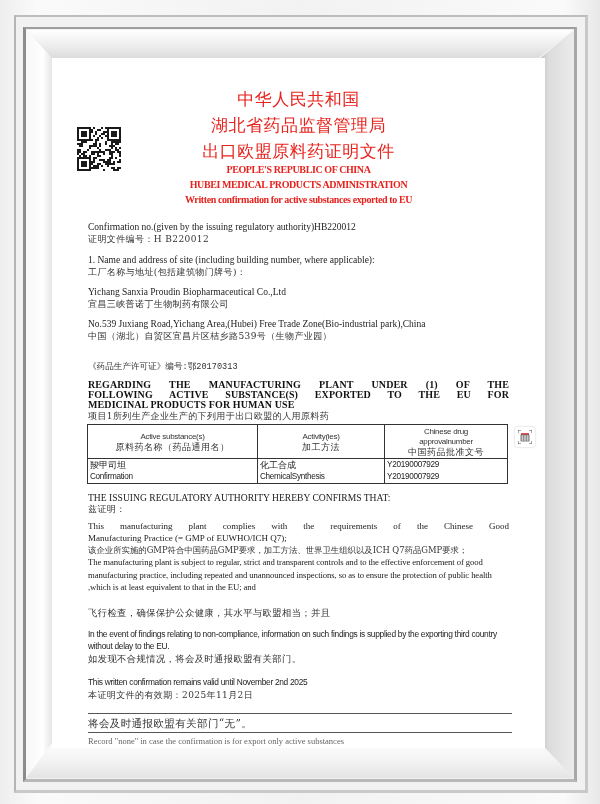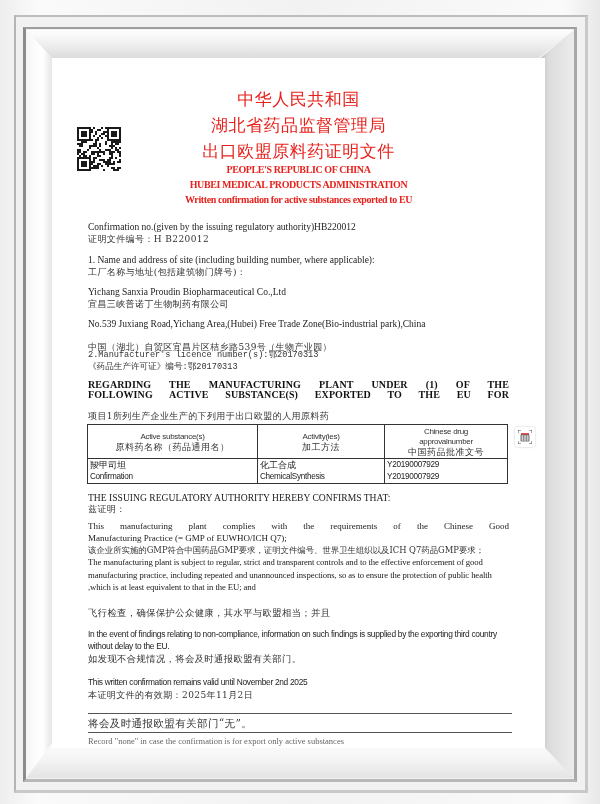--- a/index.html
+++ b/index.html
@@ -577,27 +577,27 @@
   <div class="title-en" style="top:136px;">Written confirmation for active substances exported to EU</div>
 
   <div class="txt" style="top:163px;">Confirmation no.(given by the issuing regulatory authority)HB220012</div>
   <div class="txt zh" style="top:175px;">证明文件编号：H B220012</div>
 
   <div class="txt" style="top:196px;">1. Name and address of site (including building number, where applicable):</div>
   <div class="txt zh" style="top:208px;">工厂名称与地址(包括建筑物门牌号)：</div>
   <div class="txt" style="top:228px;">Yichang Sanxia Proudin Biopharmaceutical Co.,Ltd</div>
   <div class="txt zh" style="top:240px;">宜昌三峡普诺丁生物制药有限公司</div>
   <div class="txt" style="top:260px;">No.539 Juxiang Road,Yichang Area,(Hubei) Free Trade Zone(Bio-industrial park),China</div>
-  <div class="txt zh" style="top:283px;">中国（湖北）自贸区宜昌片区桔乡路539号（生物产业园）</div>
-
-  <div class="txt mono" style="top:291px;">2.Manufacturer's licence number(s):鄂20170313</div>
+  <div class="txt zh" style="top:272px;">中国（湖北）自贸区宜昌片区桔乡路539号（生物产业园）</div>
+
   <div class="txt mono" style="top:303px;">《药品生产许可证》编号:鄂20170313</div>
 
   <div class="txt bold justify" style="top:322px; line-height:10px;">REGARDING THE MANUFACTURING PLANT UNDER (1) OF THE</div>
   <div class="txt bold justify" style="top:332px; line-height:10px;">FOLLOWING ACTIVE SUBSTANCE(S) EXPORTED TO THE EU FOR</div>
+  <div class="txt bold" style="top:342px; line-height:10px;">MEDICINAL PRODUCTS FOR HUMAN USE</div>
   <div class="txt zh" style="top:352px;">项目1所列生产企业生产的下列用于出口欧盟的人用原料药</div>
 
   <table class="subst-table">
     <thead>
       <tr>
         <th style="width:165px;">
           <div class="en">Active substance(s)</div>
           <div class="zh">原料药名称（药品通用名）</div>
         </th>
         <th style="width:122px;">
@@ -627,21 +627,21 @@
         </td>
       </tr>
     </tbody>
   </table>
 
   <div class="txt" style="top:434px; font-size:9.6px;">THE ISSUING REGULATORY AUTHORITY HEREBY CONFIRMS THAT:</div>
   <div class="txt zh" style="top:445px;">兹证明：</div>
 
   <div class="txt justify" style="top:462px; font-size:9px;">This manufacturing plant complies with the requirements of the Chinese Good</div>
   <div class="txt" style="top:474px; font-size:9px;">Manufacturing Practice (= GMP of EUWHO/ICH Q7);</div>
-  <div class="txt zh" style="top:486px; font-size:8.4px; letter-spacing:0;">该企业所实施的GMP符合中国药品GMP要求，证明文件编号、世界卫生组织以及ICH Q7药品GMP要求；</div>
+  <div class="txt zh" style="top:486px; font-size:8.4px; letter-spacing:0;">该企业所实施的GMP符合中国药品GMP要求，加工方法、世界卫生组织以及ICH Q7药品GMP要求；</div>
 
   <div class="txt wrap" style="top:498px; font-size:8.7px; line-height:12.5px; letter-spacing:-0.1px;">The manufacturing plant is subject to regular, strict and transparent controls and to the effective enforcement of good manufacturing practice, including repeated and unannounced inspections, so as to ensure the protection of public health ,which is at least equivalent to that in the EU; and</div>
   <div class="txt zh" style="top:549px; font-size:9.3px;">飞行检查，确保保护公众健康，其水平与欧盟相当；并且</div>
 
   <div class="txt wrap condensed" style="top:570px; line-height:12px;">In the event of findings relating to non-compliance, information on such findings is supplied by the exporting third country without delay to the EU.</div>
   <div class="txt zh" style="top:595px; font-size:9.3px;">如发现不合规情况，将会及时通报欧盟有关部门。</div>
 
   <div class="txt condensed" style="top:618px;">This written confirmation remains valid until November 2nd 2025</div>
   <div class="txt zh" style="top:631px;">本证明文件的有效期：2025年11月2日</div>
 

